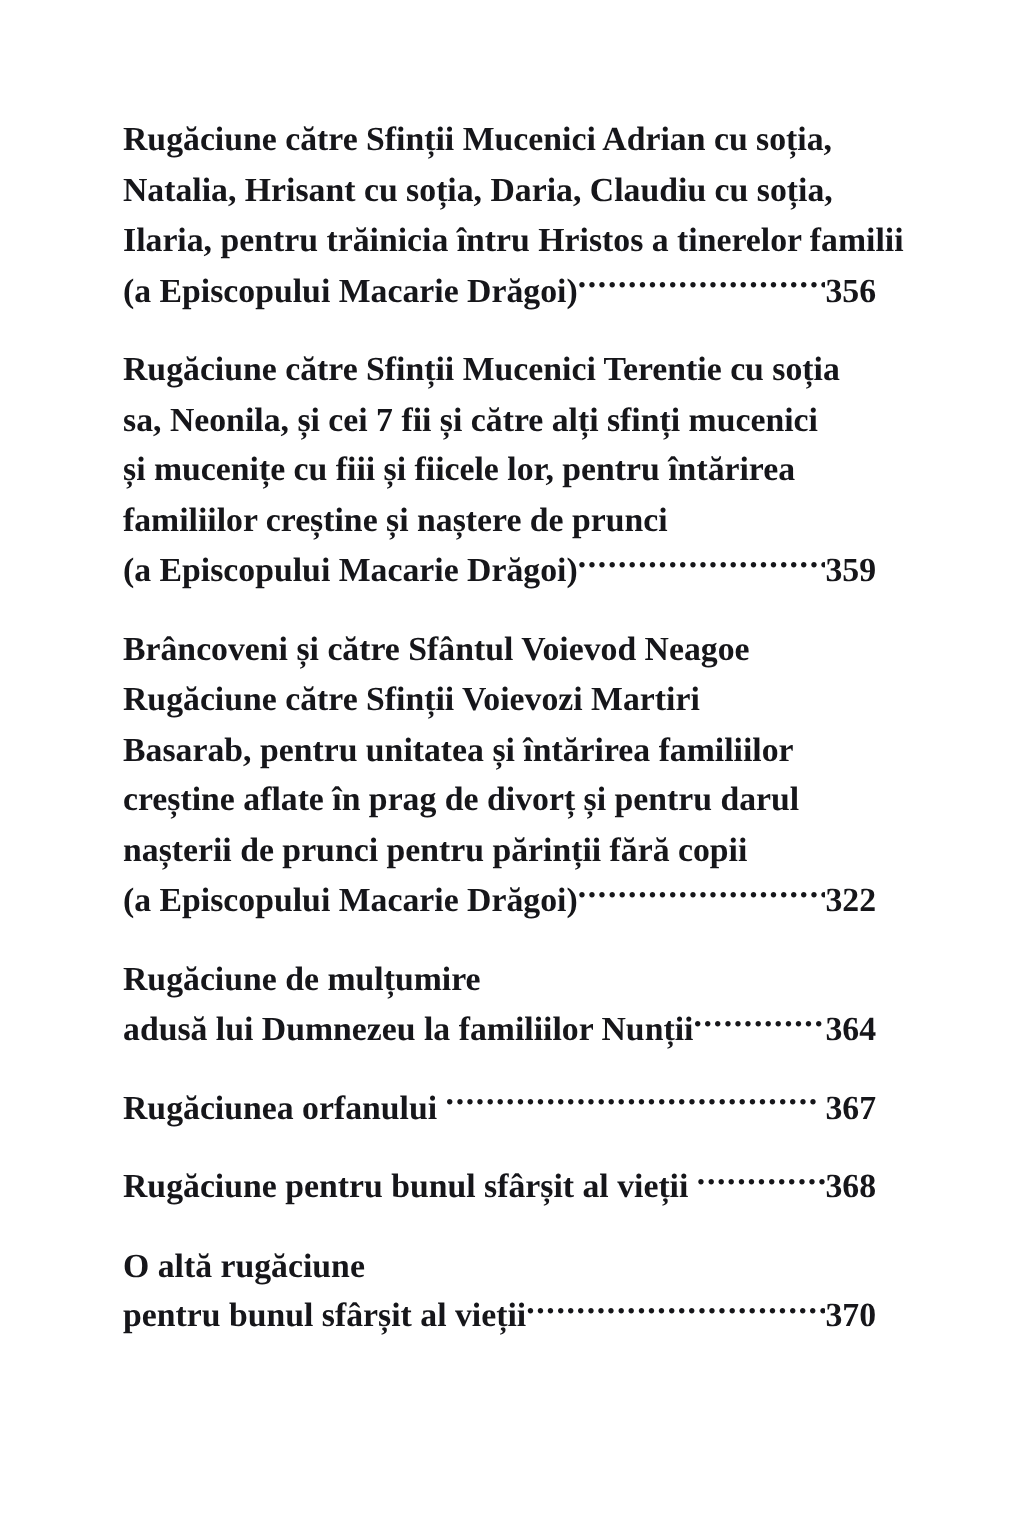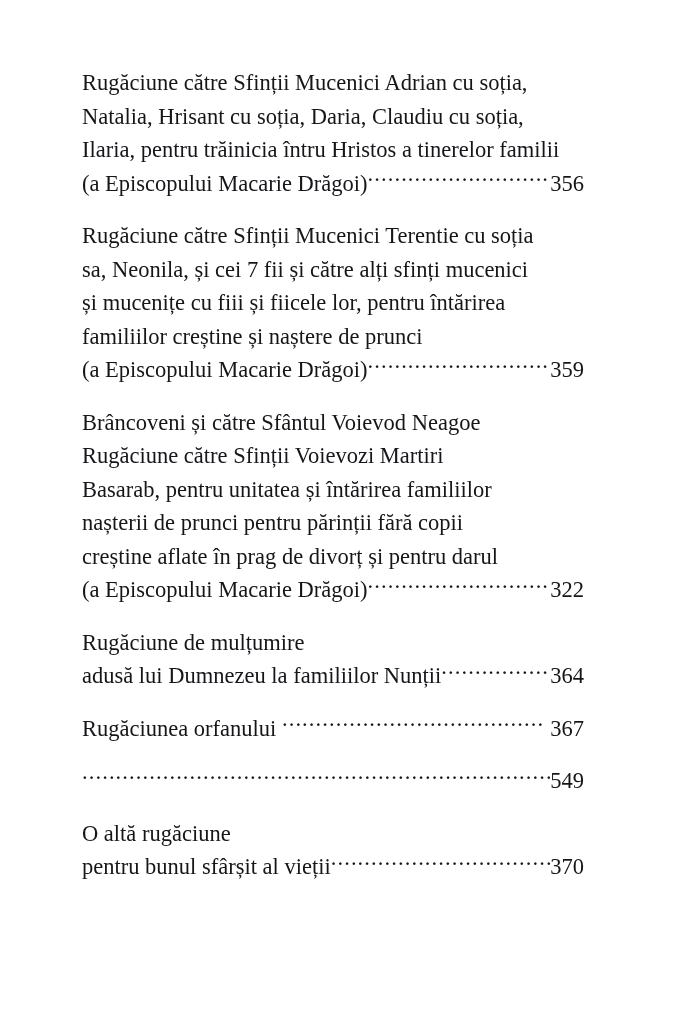--- a/index.html
+++ b/index.html
@@ -13,22 +13,23 @@
     width: 683px;
     height: 1024px;
     background: #ffffff;
     margin: 0 auto;
     overflow: hidden;
     box-sizing: border-box;
   }
   .toc {
     position: absolute;
     left: 82px;
-    top: 66px;
+    top: 76px;
     width: 502px;
+    font-weight: bold;
   }
   .toc-entry {
     margin: 0 0 19px 0;
     padding: 0;
   }
   .toc-entry:last-child {
     margin-bottom: 8px;
   }
   .toc-line {
     font-family: "Liberation Serif", "DejaVu Serif", serif;
@@ -96,22 +97,22 @@
         <div class="toc-line leader-line">
           <span class="entry-title">(a Episcopului Macarie Drăgoi)</span>
           <span class="leader"></span>
           <span class="page-num">359</span>
         </div>
       </div>
       <div class="toc-entry">
         <div class="toc-line">Brâncoveni și către Sfântul Voievod Neagoe</div>
         <div class="toc-line">Rugăciune către Sfinții Voievozi Martiri</div>
         <div class="toc-line">Basarab, pentru unitatea și întărirea familiilor</div>
+        <div class="toc-line">creștine aflate în prag de divorț și pentru darul</div>
         <div class="toc-line">nașterii de prunci pentru părinții fără copii</div>
-        <div class="toc-line">creștine aflate în prag de divorț și pentru darul</div>
         <div class="toc-line leader-line">
           <span class="entry-title">(a Episcopului Macarie Drăgoi)</span>
           <span class="leader"></span>
           <span class="page-num">322</span>
         </div>
       </div>
       <div class="toc-entry">
         <div class="toc-line">Rugăciune de mulțumire</div>
         <div class="toc-line leader-line">
           <span class="entry-title">adusă lui Dumnezeu la familiilor Nunții</span>
@@ -121,22 +122,23 @@
       </div>
       <div class="toc-entry">
         <div class="toc-line leader-line">
           <span class="entry-title">Rugăciunea orfanului </span>
           <span class="leader"></span>
           <span class="page-num"> 367</span>
         </div>
       </div>
       <div class="toc-entry">
         <div class="toc-line leader-line">
+          <span class="entry-title">Rugăciune pentru bunul sfârșit al vieții </span>
           <span class="leader"></span>
-          <span class="page-num">549</span>
+          <span class="page-num">368</span>
         </div>
       </div>
       <div class="toc-entry">
         <div class="toc-line">O altă rugăciune</div>
         <div class="toc-line leader-line">
           <span class="entry-title">pentru bunul sfârșit al vieții</span>
           <span class="leader"></span>
           <span class="page-num">370</span>
         </div>
       </div>

